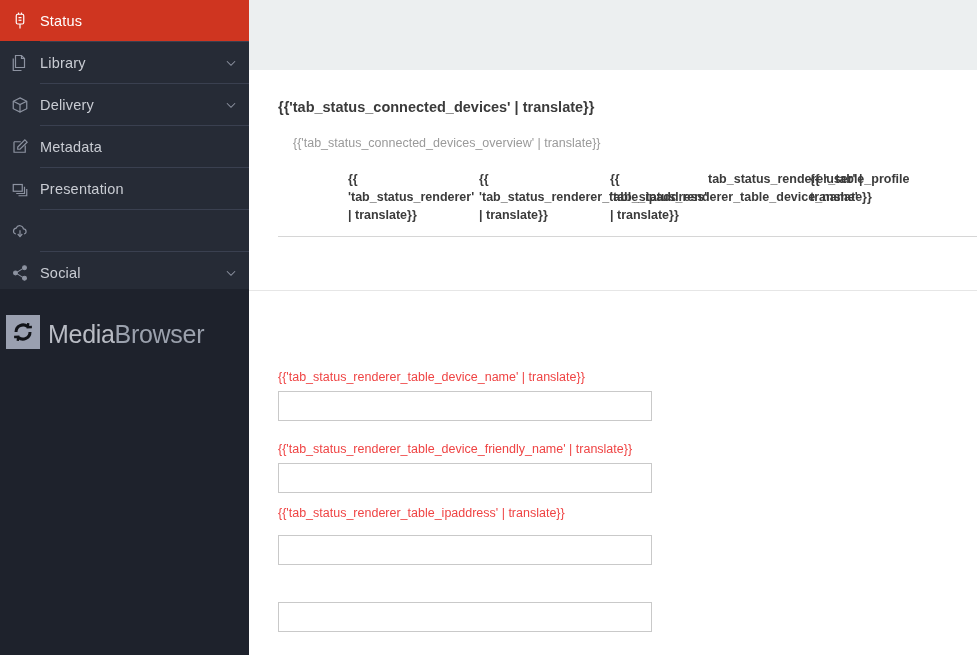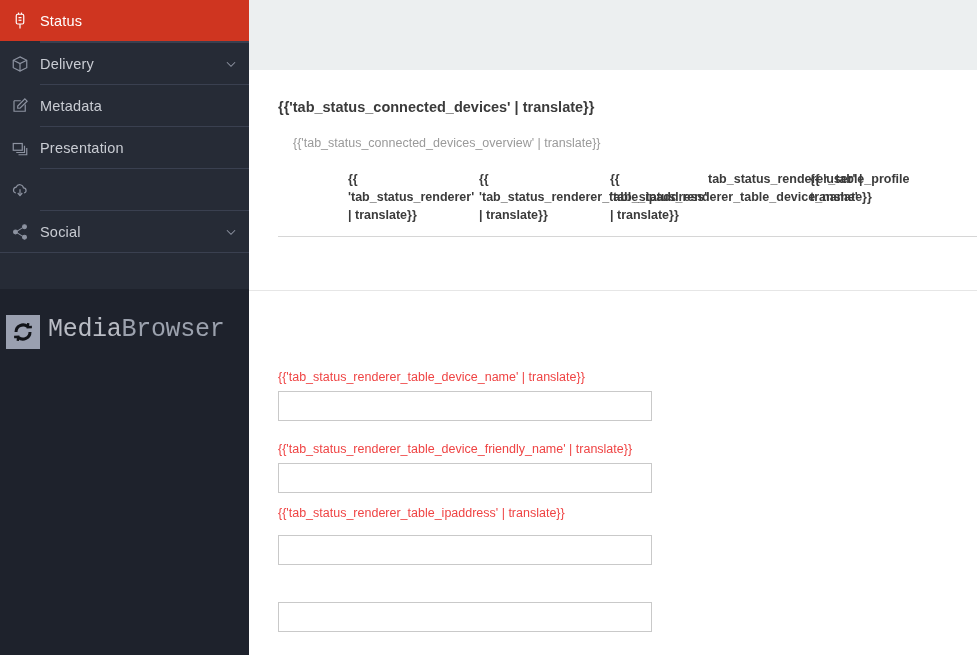--- a/index.html
+++ b/index.html
@@ -76,22 +76,21 @@
     width: 249px;
     height: 366px;
     background: #1e222c;
     box-sizing: border-box;
   }
   #logo-row {
     position: absolute;
     left: 6px;
     top: 26px;
     display: flex;
-    align-items: flex-start;
-    font-family: Liberation Mono, monospace;
+    align-items: flex-end;
   }
   #logo-mark {
     width: 34px;
     height: 34px;
     background: #9aa0b0;
     display: flex;
     align-items: center;
     justify-content: center;
   }
   #logo-text {
@@ -227,20 +226,35 @@
         <line x1="10" y1="11" x2="14" y2="11"></line>
         <line x1="12" y1="16" x2="12" y2="22"></line>
       </svg>
     </span>
     <span class="nav-label">Status</span>
     <span class="nav-chevron"></span>
   </div>
 
   <div class="nav-sep"></div>
 
+  <div class="nav-item">
+    <span class="nav-icon">
+      <svg width="18" height="18" viewBox="0 0 24 24" fill="none" stroke="currentColor" stroke-width="1.6">
+        <path d="M14 2H6v16h12V6z"></path>
+        <path d="M14 2v4h4"></path>
+        <path d="M3 6v16h11"></path>
+      </svg>
+    </span>
+    <span class="nav-label">Library</span>
+    <span class="nav-chevron">
+      <svg width="14" height="14" viewBox="0 0 24 24" fill="none" stroke="currentColor" stroke-width="1.8">
+        <polyline points="5,9 12,16 19,9"></polyline>
+      </svg>
+    </span>
+  </div>
 
   <div class="nav-sep"></div>
 
   <div class="nav-item">
     <span class="nav-icon">
       <svg width="18" height="18" viewBox="0 0 24 24" fill="none" stroke="currentColor" stroke-width="1.6">
         <path d="M12 2.5 21 7v10l-9 4.5L3 17V7z"></path>
         <path d="M3 7l9 4.5L21 7"></path>
         <path d="M12 11.5v10"></path>
       </svg>

